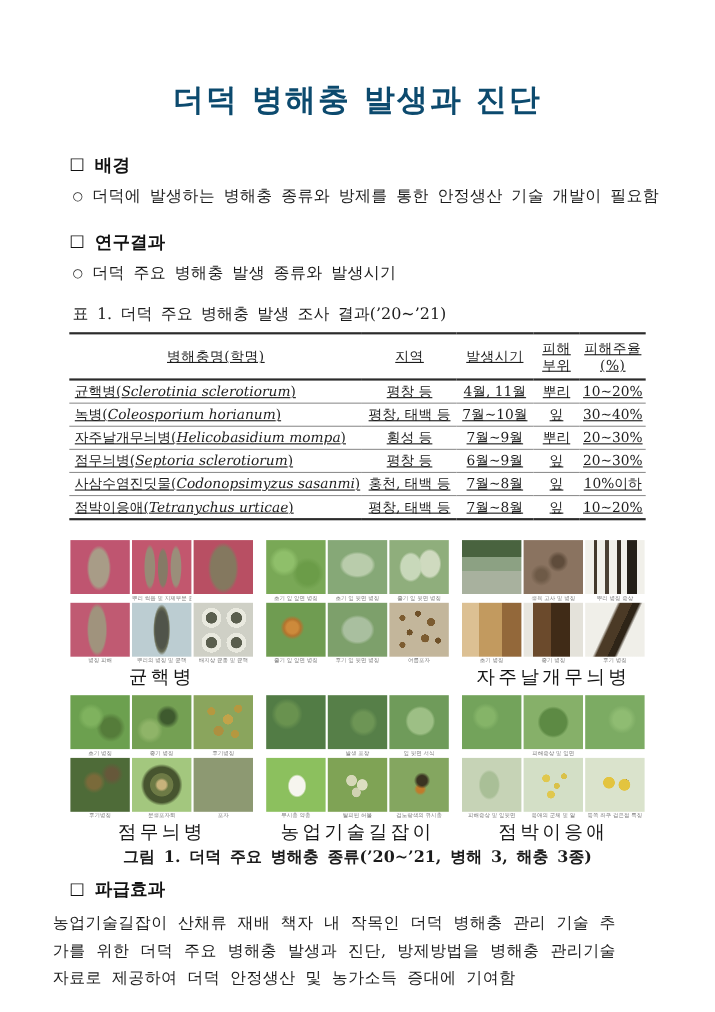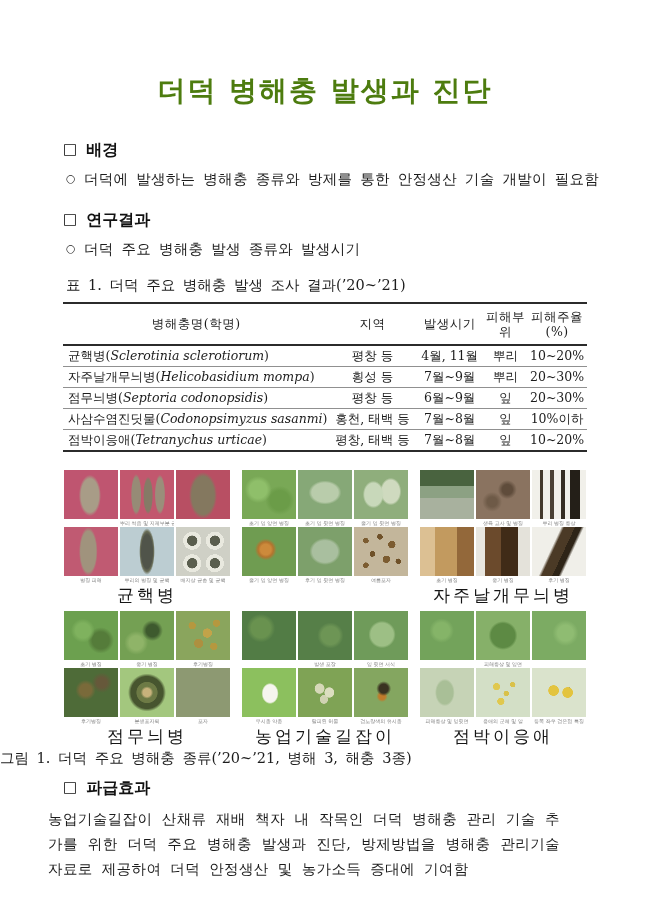--- a/index.html
+++ b/index.html
@@ -3,39 +3,39 @@
 <meta charset="utf-8">
 <style>
   html,body { margin:0; padding:0; background:#ffffff; }
   .page {
     position:relative; width:650px; height:920px; background:#ffffff;
     font-family:"DejaVu Serif", serif; color:#1c1c1c; overflow:hidden;
   }
   .title {
     margin:0; padding-top:74px; text-align:center;
     font-family:"DejaVu Sans", sans-serif; font-weight:bold;
-    font-size:28px; line-height:1.2; letter-spacing:2px; color:#4d7c0f;
+    font-size:28px; line-height:1.2; letter-spacing:2px; color:#0c4a6e;
   }
   .sec-head {
     display:flex; align-items:center; gap:9px; margin-left:63px;
     font-family:"DejaVu Sans", sans-serif; font-weight:bold; font-size:16px; color:#111;
   }
   .sec-head .box { font-weight:normal; font-size:15px; position:relative; top:-1px; }
   .mt1 { margin-top:32px; }
   .mt2 { margin-top:22px; }
   .mt3 { margin-top:10px; }
   .bullet {
     display:flex; gap:8px; margin:9px 40px 0 66px;
     font-size:14.5px; letter-spacing:0.3px; word-spacing:3px; line-height:1.25;
   }
   .bullet .circ { font-size:11px; position:relative; top:2px; color:#222; }
   .tcaption { margin:18px 0 0 66px; font-size:14.5px; word-spacing:3px; }
   table.pest {
     width:524px; margin:7px 0 0 63px; border-collapse:collapse;
-    font-size:12.5px; line-height:1.2;
+    font-size:12.5px; line-height:1.2;text-decoration:underline;
   }
   table.pest thead th {
     border-top:2px solid #2b2b2b; border-bottom:2px solid #2b2b2b;
     font-weight:normal; padding:5px 2px; text-align:center; letter-spacing:0.5px;
   }
   table.pest tbody td {
     border-bottom:1px solid #909090; padding:2.5px 2px; text-align:center; white-space:nowrap;
   }
   table.pest tbody tr:last-child td { border-bottom:2px solid #2b2b2b; }
   table.pest td.name { text-align:left; padding-left:5px; }
@@ -49,21 +49,21 @@
   .photo { flex:1 1 0; height:49px; }
   .caps { display:flex; gap:2px; height:8px; }
   .caps span {
     flex:1 1 0; font-size:5px; line-height:8px; color:#7b7b7b;
     text-align:center; white-space:nowrap; overflow:hidden;
   }
   .glabel {
     text-align:center; font-size:17px; letter-spacing:3px; margin-top:1px;
     height:20px; line-height:20px; color:#161616;
   }
-  .figcaption { margin-top:3px; font-size:14.5px; word-spacing:3px; }
+  .figcaption { margin-top:3px; text-align:center; font-size:14.5px; word-spacing:3px;font-weight:bold; }
   .impact-para {
     margin:8px 44px 0 48px; width:512px; font-size:14.5px; line-height:1.72;
     text-align:justify; word-spacing:4px; letter-spacing:0.4px;
   }
 </style>
 </head>
 <body>
 
 <div class="page">
 
@@ -108,28 +108,35 @@
     </thead>
     <tbody>
         <tr>
           <td class="name">균핵병(<i class="sci">Sclerotinia sclerotiorum</i>)</td>
           <td>평창 등</td>
           <td>4월, 11월</td>
           <td>뿌리</td>
           <td>10~20%</td>
         </tr>
         <tr>
+          <td class="name">녹병(<i class="sci">Coleosporium horianum</i>)</td>
+          <td>평창, 태백 등</td>
+          <td>7월~10월</td>
+          <td>잎</td>
+          <td>30~40%</td>
+        </tr>
+        <tr>
           <td class="name">자주날개무늬병(<i class="sci">Helicobasidium mompa</i>)</td>
           <td>횡성 등</td>
           <td>7월~9월</td>
           <td>뿌리</td>
           <td>20~30%</td>
         </tr>
         <tr>
-          <td class="name">점무늬병(<i class="sci">Septoria codonopsidis</i>)</td>
+          <td class="name">점무늬병(<i class="sci">Septoria sclerotiorum</i>)</td>
           <td>평창 등</td>
           <td>6월~9월</td>
           <td>잎</td>
           <td>20~30%</td>
         </tr>
         <tr>
           <td class="name">사삼수염진딧물(<i class="sci">Codonopsimyzus sasanmi</i>)</td>
           <td>홍천, 태백 등</td>
           <td>7월~8월</td>
           <td>잎</td>

